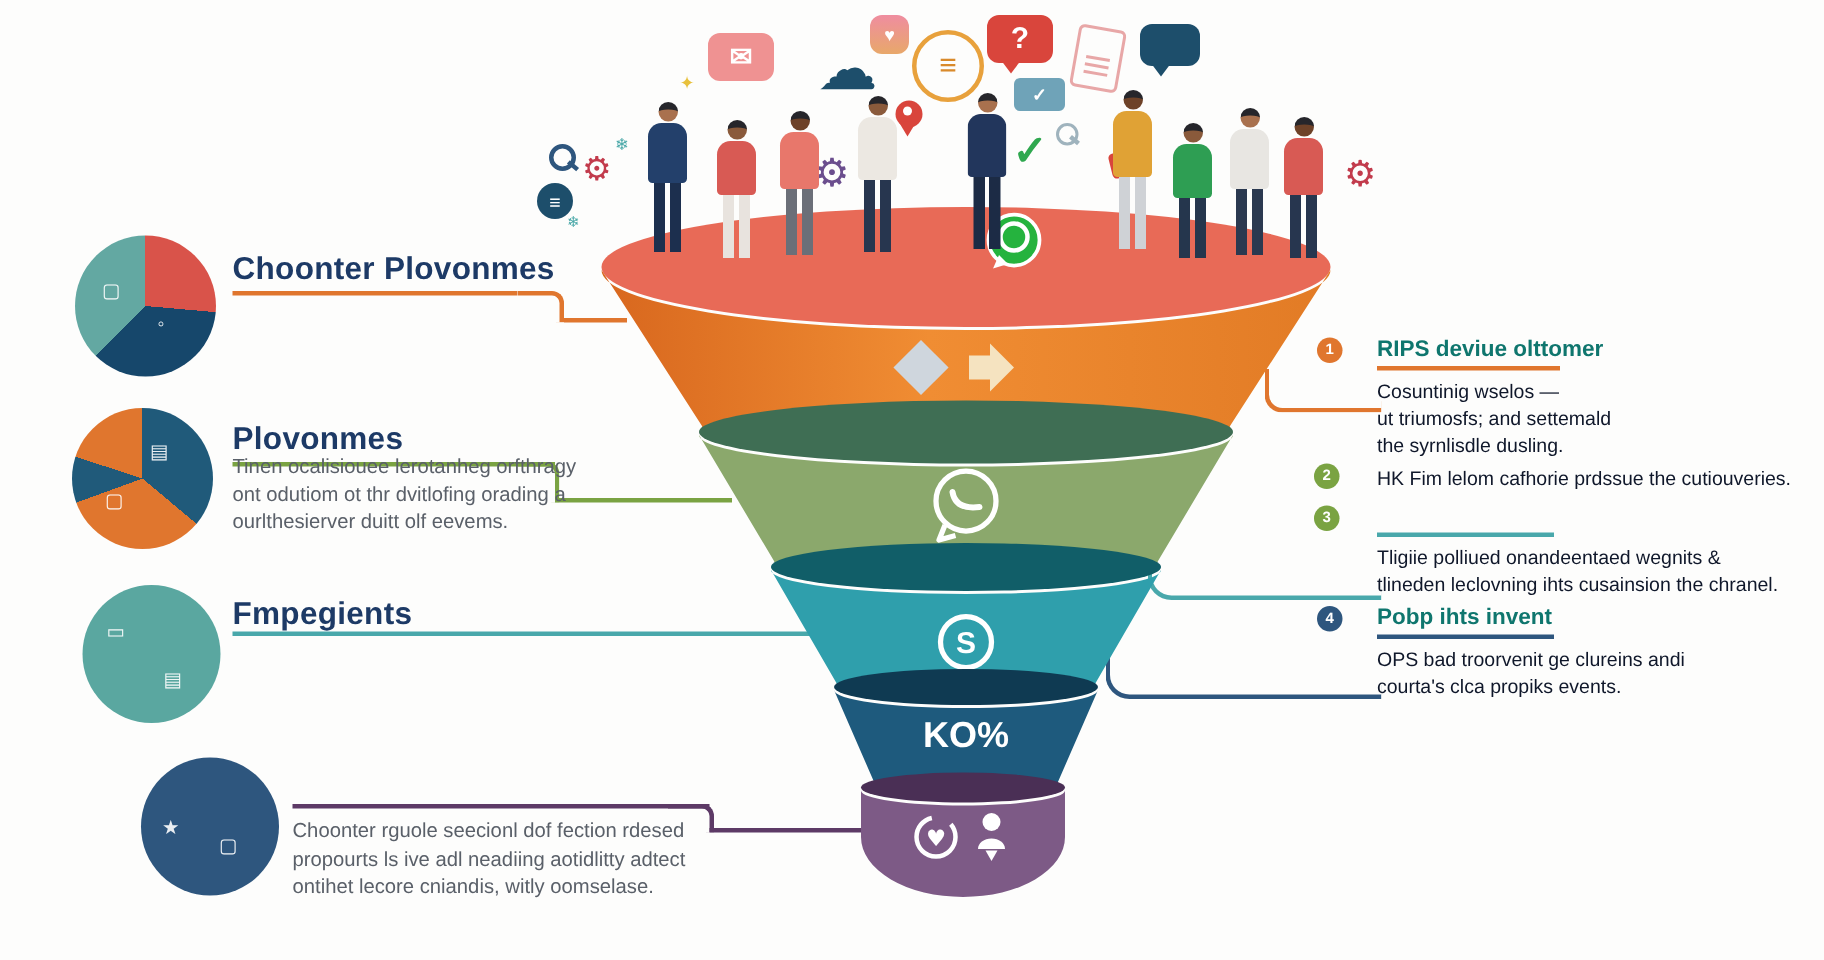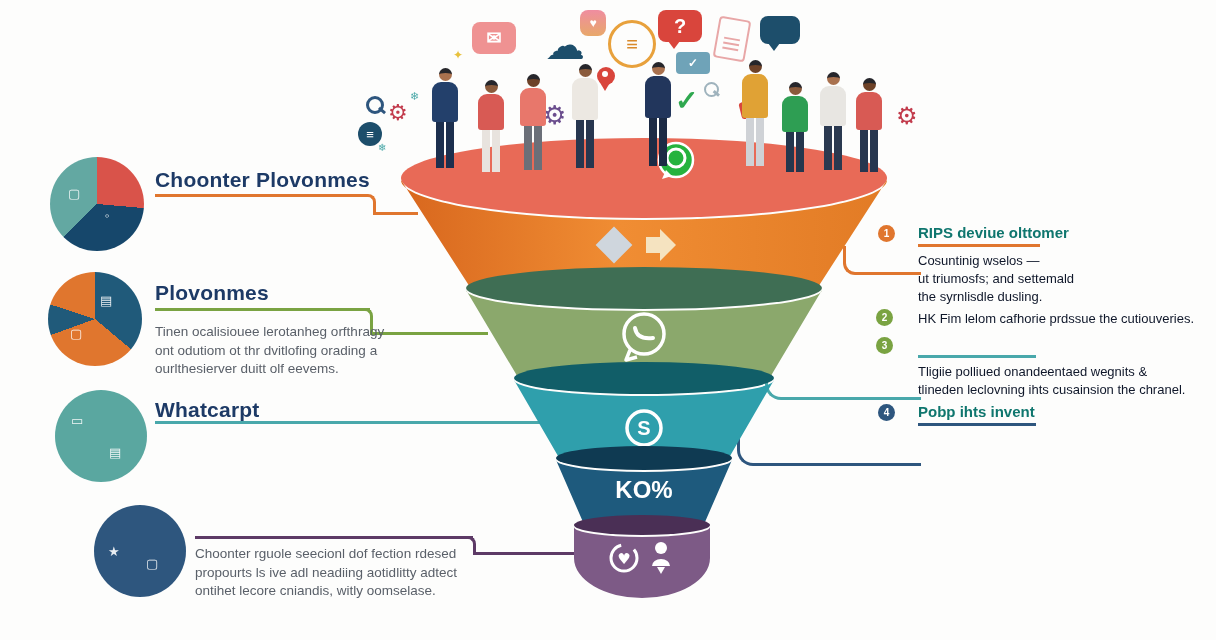--- a/index.html
+++ b/index.html
@@ -223,29 +223,29 @@
   </div>
   <div class="ltitle" style="left:155px;top:168px;">Choonter Plovonmes</div>
   <div class="rule" style="left:155px;top:194px;width:190px;border-color:#e0762e;"></div>
 
   <div class="pie" style="left: 48px; top: 272px; width: 94px; height: 94px; background: conic-gradient(rgb(32, 90, 122) 0deg, rgb(32, 90, 122) 130deg, rgb(224, 118, 46) 130deg, rgb(224, 118, 46) 250deg, rgb(32, 90, 122) 250deg, rgb(32, 90, 122) 288deg, rgb(224, 118, 46) 288deg, rgb(224, 118, 46) 360deg);">
     <span class="pieglyph" style="left:52px;top:22px;">▤</span>
     <span class="pieglyph" style="left:22px;top:55px;">▢</span>
   </div>
   <div class="ltitle" style="left:155px;top:281px;">Plovonmes</div>
   <div class="rule" style="left:155px;top:308px;width:215px;border-color:#7aa342;"></div>
-  <div class="lbody" style="left:155px;top:323px;width:250px;">Tinen ocalisiouee lerotanheg orfthragy
+  <div class="lbody" style="left:155px;top:302px;width:250px;">Tinen ocalisiouee lerotanheg orfthragy
 ont odutiom ot thr dvitlofing orading a
 ourlthesierver duitt olf eevems.</div>
 
   <div class="pie" style="left: 55px; top: 390px; width: 92px; height: 92px; background: conic-gradient(rgb(90, 167, 160) 345deg, rgb(90, 167, 160) 360deg, rgb(90, 167, 160) 0deg, rgb(90, 167, 160) 45deg, rgb(122, 163, 90) 45deg, rgb(122, 163, 90) 115deg, rgb(123, 93, 150) 115deg, rgb(123, 93, 150) 205deg, rgb(32, 90, 122) 205deg, rgb(32, 90, 122) 280deg, rgb(224, 118, 46) 280deg, rgb(224, 118, 46) 345deg);">
     <span class="pieglyph" style="left:16px;top:24px;">▭</span>
     <span class="pieglyph" style="left:54px;top:56px;">▤</span>
   </div>
-  <div class="ltitle" style="left:155px;top:398px;">Whatcarpt</div>
+  <div class="ltitle" style="left:155px;top:398px;">Fmpegients</div>
   <div class="rule" style="left:155px;top:421px;width:388px;border-color:#49a8ab;"></div>
 
   <div class="pie" style="left: 94px; top: 505px; width: 92px; height: 92px; background: conic-gradient(rgb(46, 86, 126) 330deg, rgb(46, 86, 126) 360deg, rgb(46, 86, 126) 0deg, rgb(46, 86, 126) 30deg, rgb(224, 118, 46) 30deg, rgb(224, 118, 46) 120deg, rgb(74, 123, 160) 120deg, rgb(74, 123, 160) 215deg, rgb(32, 90, 122) 215deg, rgb(32, 90, 122) 280deg, rgb(224, 118, 46) 280deg, rgb(224, 118, 46) 330deg);">
     <span class="pieglyph" style="left:14px;top:40px;color:#fff;">★</span>
     <span class="pieglyph" style="left:52px;top:52px;">▢</span>
   </div>
   <div class="rule" style="left:195px;top:536px;width:278px;border-color:#5d3a66;"></div>
   <div class="lbody" style="left:195px;top:545px;width:280px;">Choonter rguole seecionl dof fection rdesed
 propourts ls ive adl neadiing aotidlitty adtect
 ontihet lecore cniandis, witly oomselase.</div>
@@ -269,14 +269,16 @@
     </div>
   <div class="rrule" style="left:918px;top:355px;width:118px;border-color:#49a8ab;"></div>
   <div class="rbody" style="left:918px;top:363px;width:300px;">Tligiie polliued onandeentaed wegnits &amp;
 tlineden leclovning ihts cusainsion the chranel.</div>
 
   <div class="badge" style="left:878px;top:404px;background:#2e567e;">
       <span>4</span>
     </div>
   <div class="rtitle" style="left:918px;top:403px;">Pobp ihts invent</div>
   <div class="rrule" style="left:918px;top:423px;width:118px;border-color:#2e567e;"></div>
+  <div class="rbody" style="left:918px;top:431px;width:290px;">OPS bad troorvenit ge clureins andi
+courta's clca propiks events.</div>
 
 </div>
 
 </body></html>

